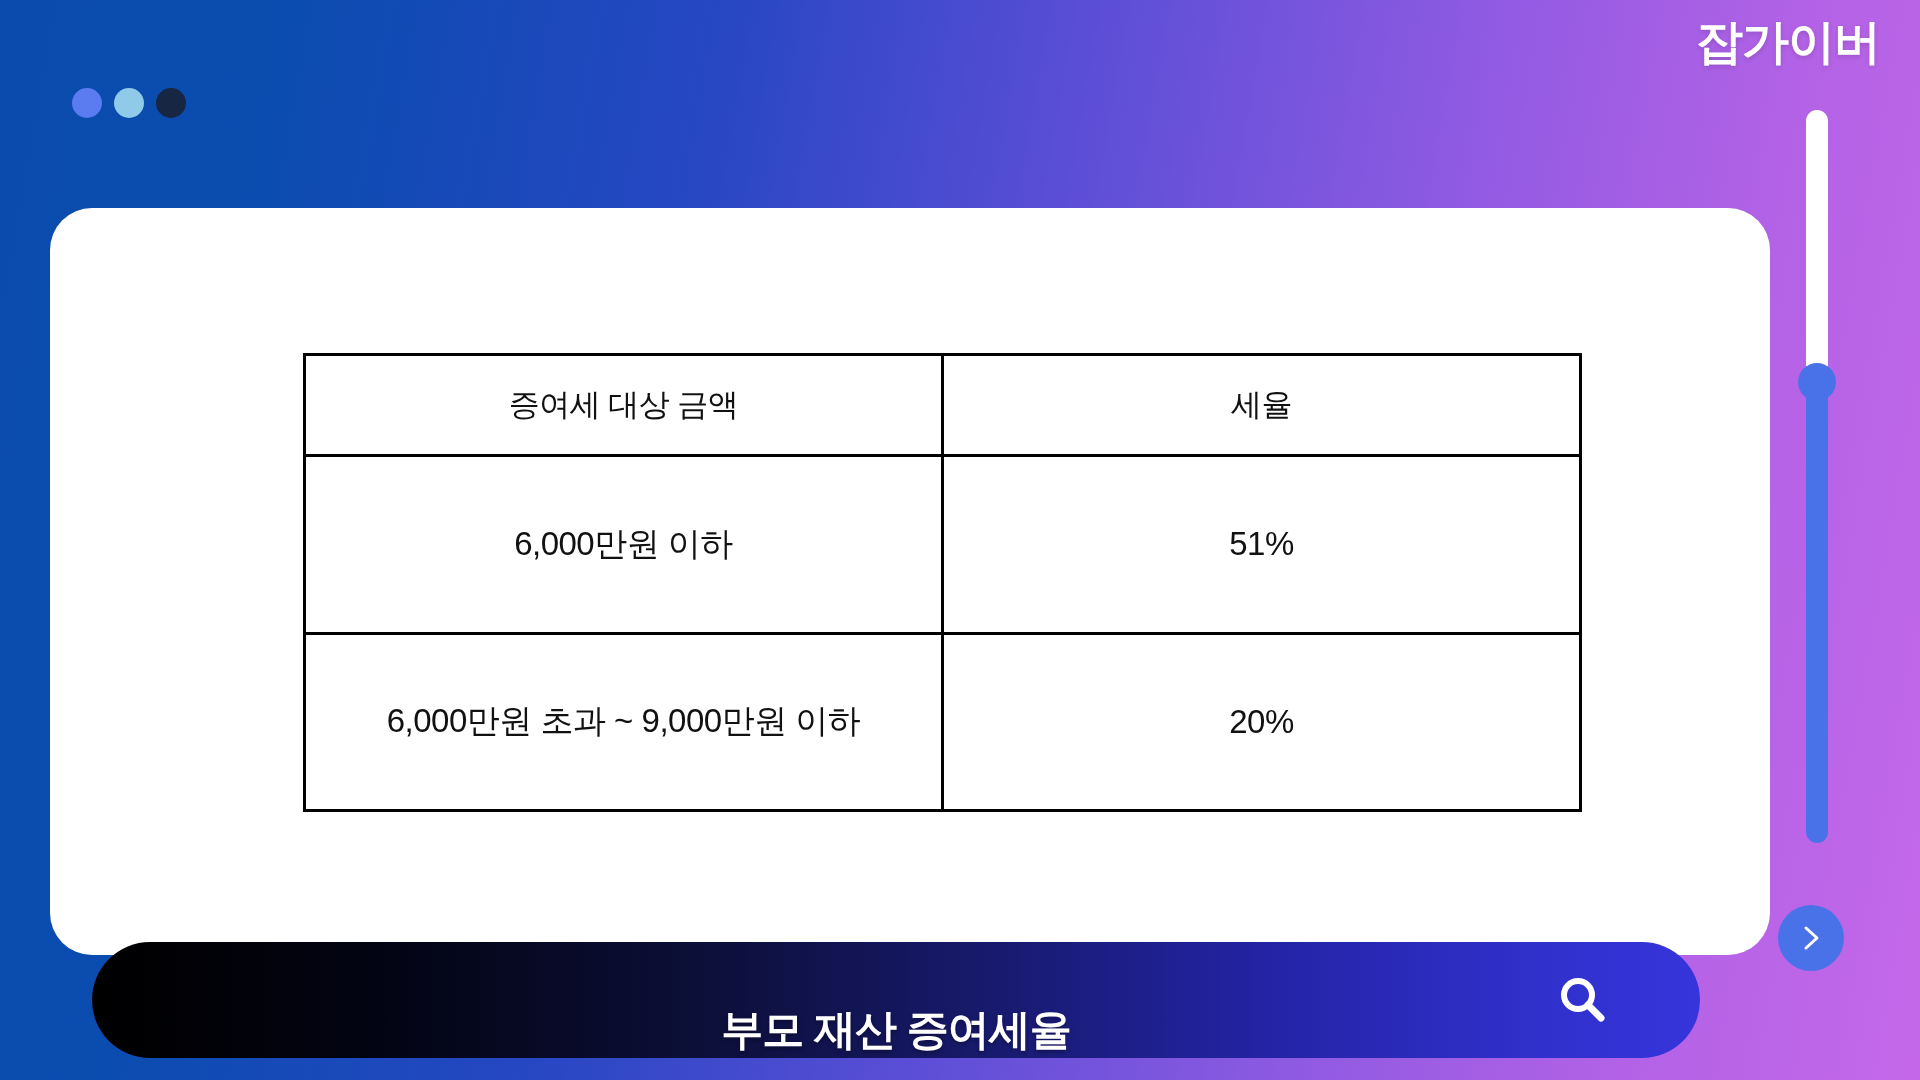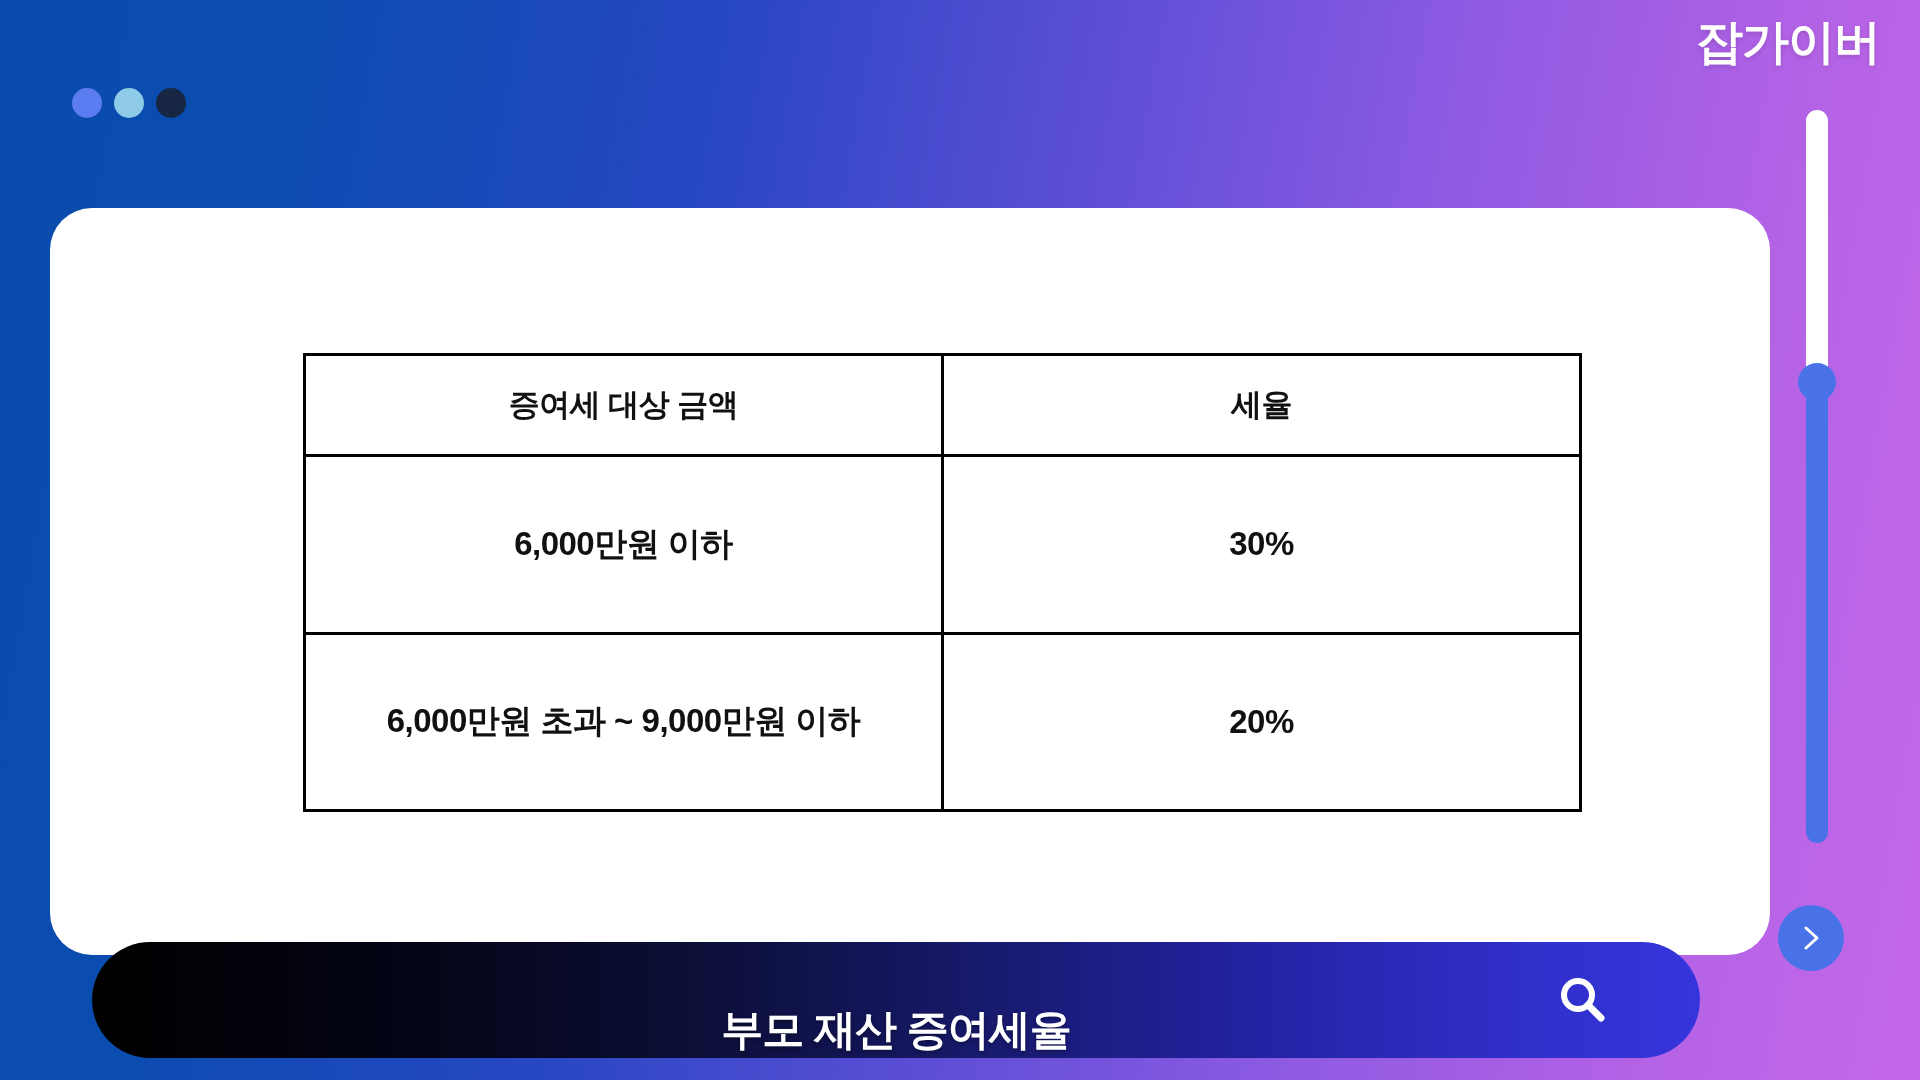--- a/index.html
+++ b/index.html
@@ -83,21 +83,21 @@
     height: 100%;
     border-collapse: collapse;
     table-layout: fixed;
   }
   table.rate-table th,
   table.rate-table td {
     border: 3px solid #000000;
     text-align: center;
     vertical-align: middle;
     color: #111111;
-    font-weight: 700;
+    font-weight: 400;
     letter-spacing: -0.5px;
   }
   table.rate-table col.c-amount { width: 50%; }
   table.rate-table col.c-rate   { width: 50%; }
 
   table.rate-table thead th { height: 96px; font-size: 31px; }
   table.rate-table tbody tr { height: 121px; padding-left: 36px; }
   table.rate-table tbody td.amount { font-size: 33px; }
   table.rate-table tbody td.rate   { font-size: 33px; }
 
@@ -217,21 +217,21 @@
         </colgroup>
         <thead>
           <tr>
             <th>증여세 대상 금액</th>
             <th>세율</th>
           </tr>
         </thead>
         <tbody>
           <tr>
             <td class="amount">6,000만원 이하</td>
-            <td class="rate">30%</td>
+            <td class="rate">51%</td>
           </tr>
           <tr>
             <td class="amount">6,000만원 초과 ~ 9,000만원 이하</td>
             <td class="rate">20%</td>
           </tr>
         </tbody>
       </table>
     </div>
 
   </div>

